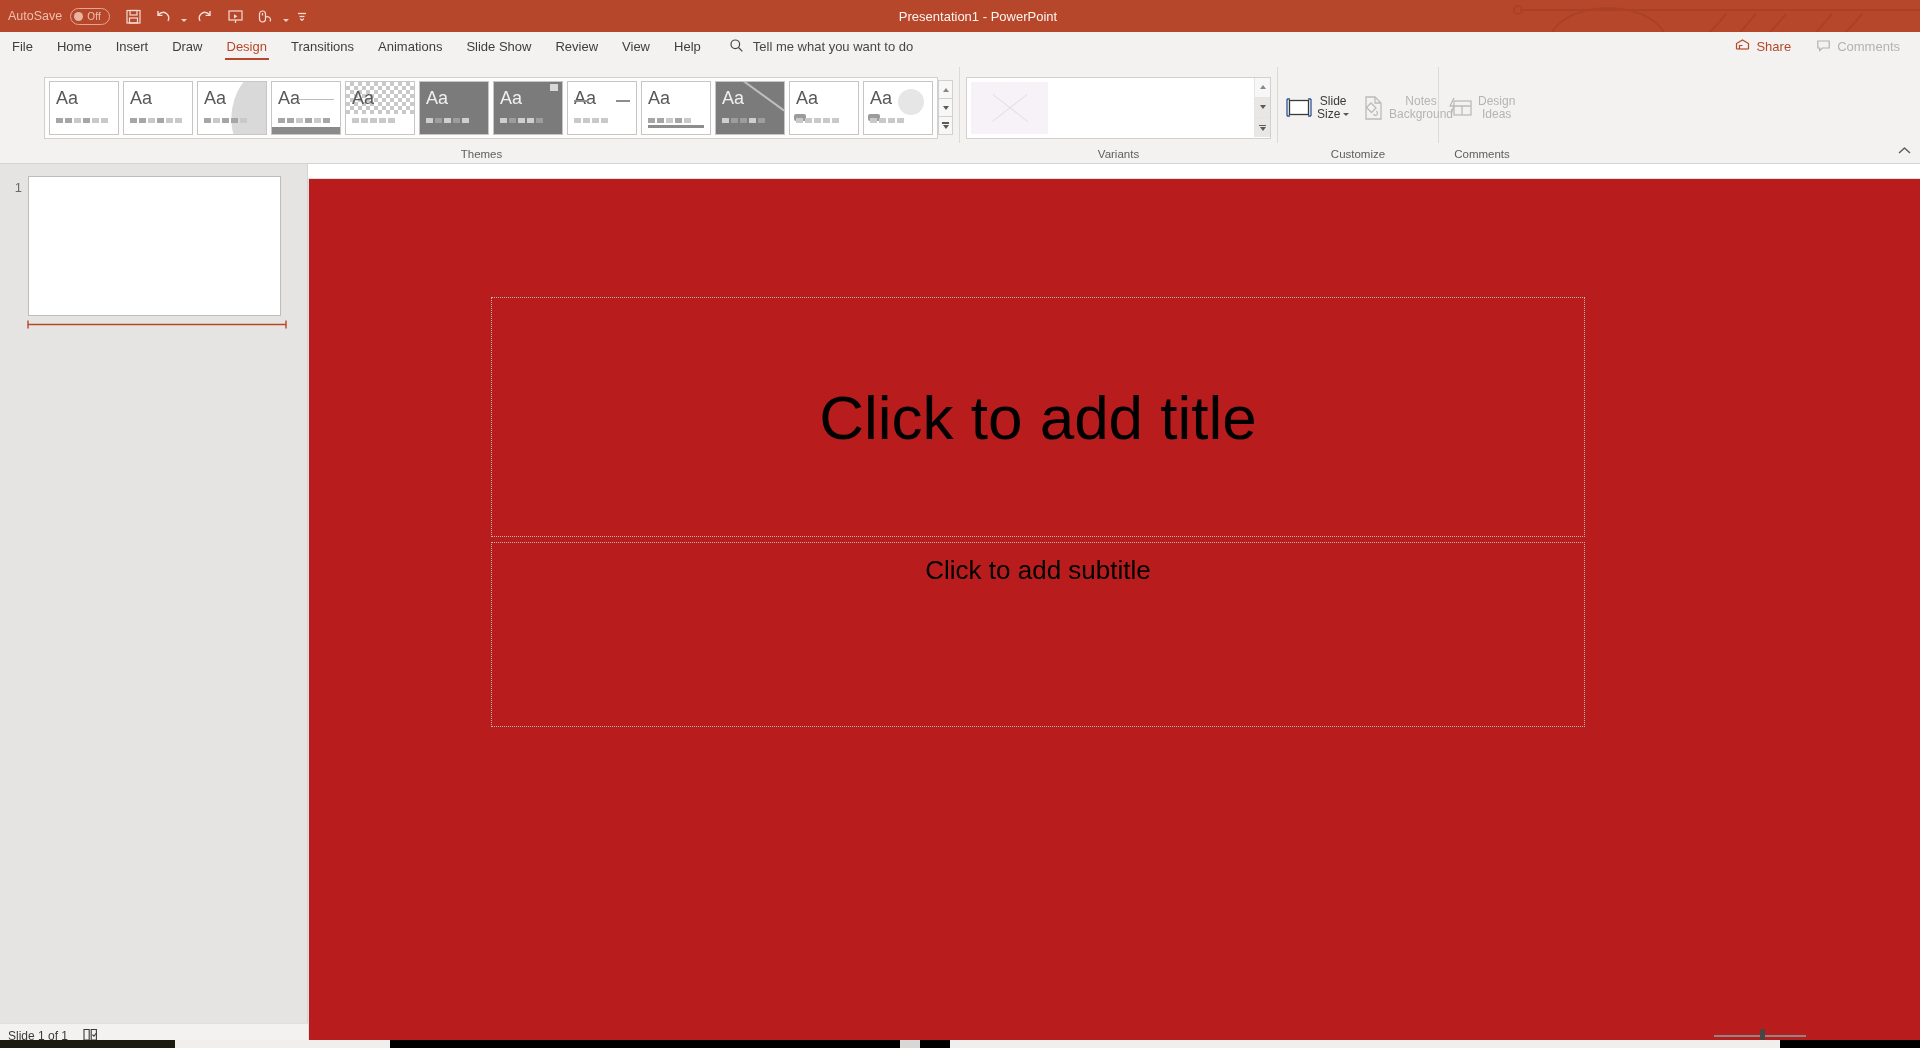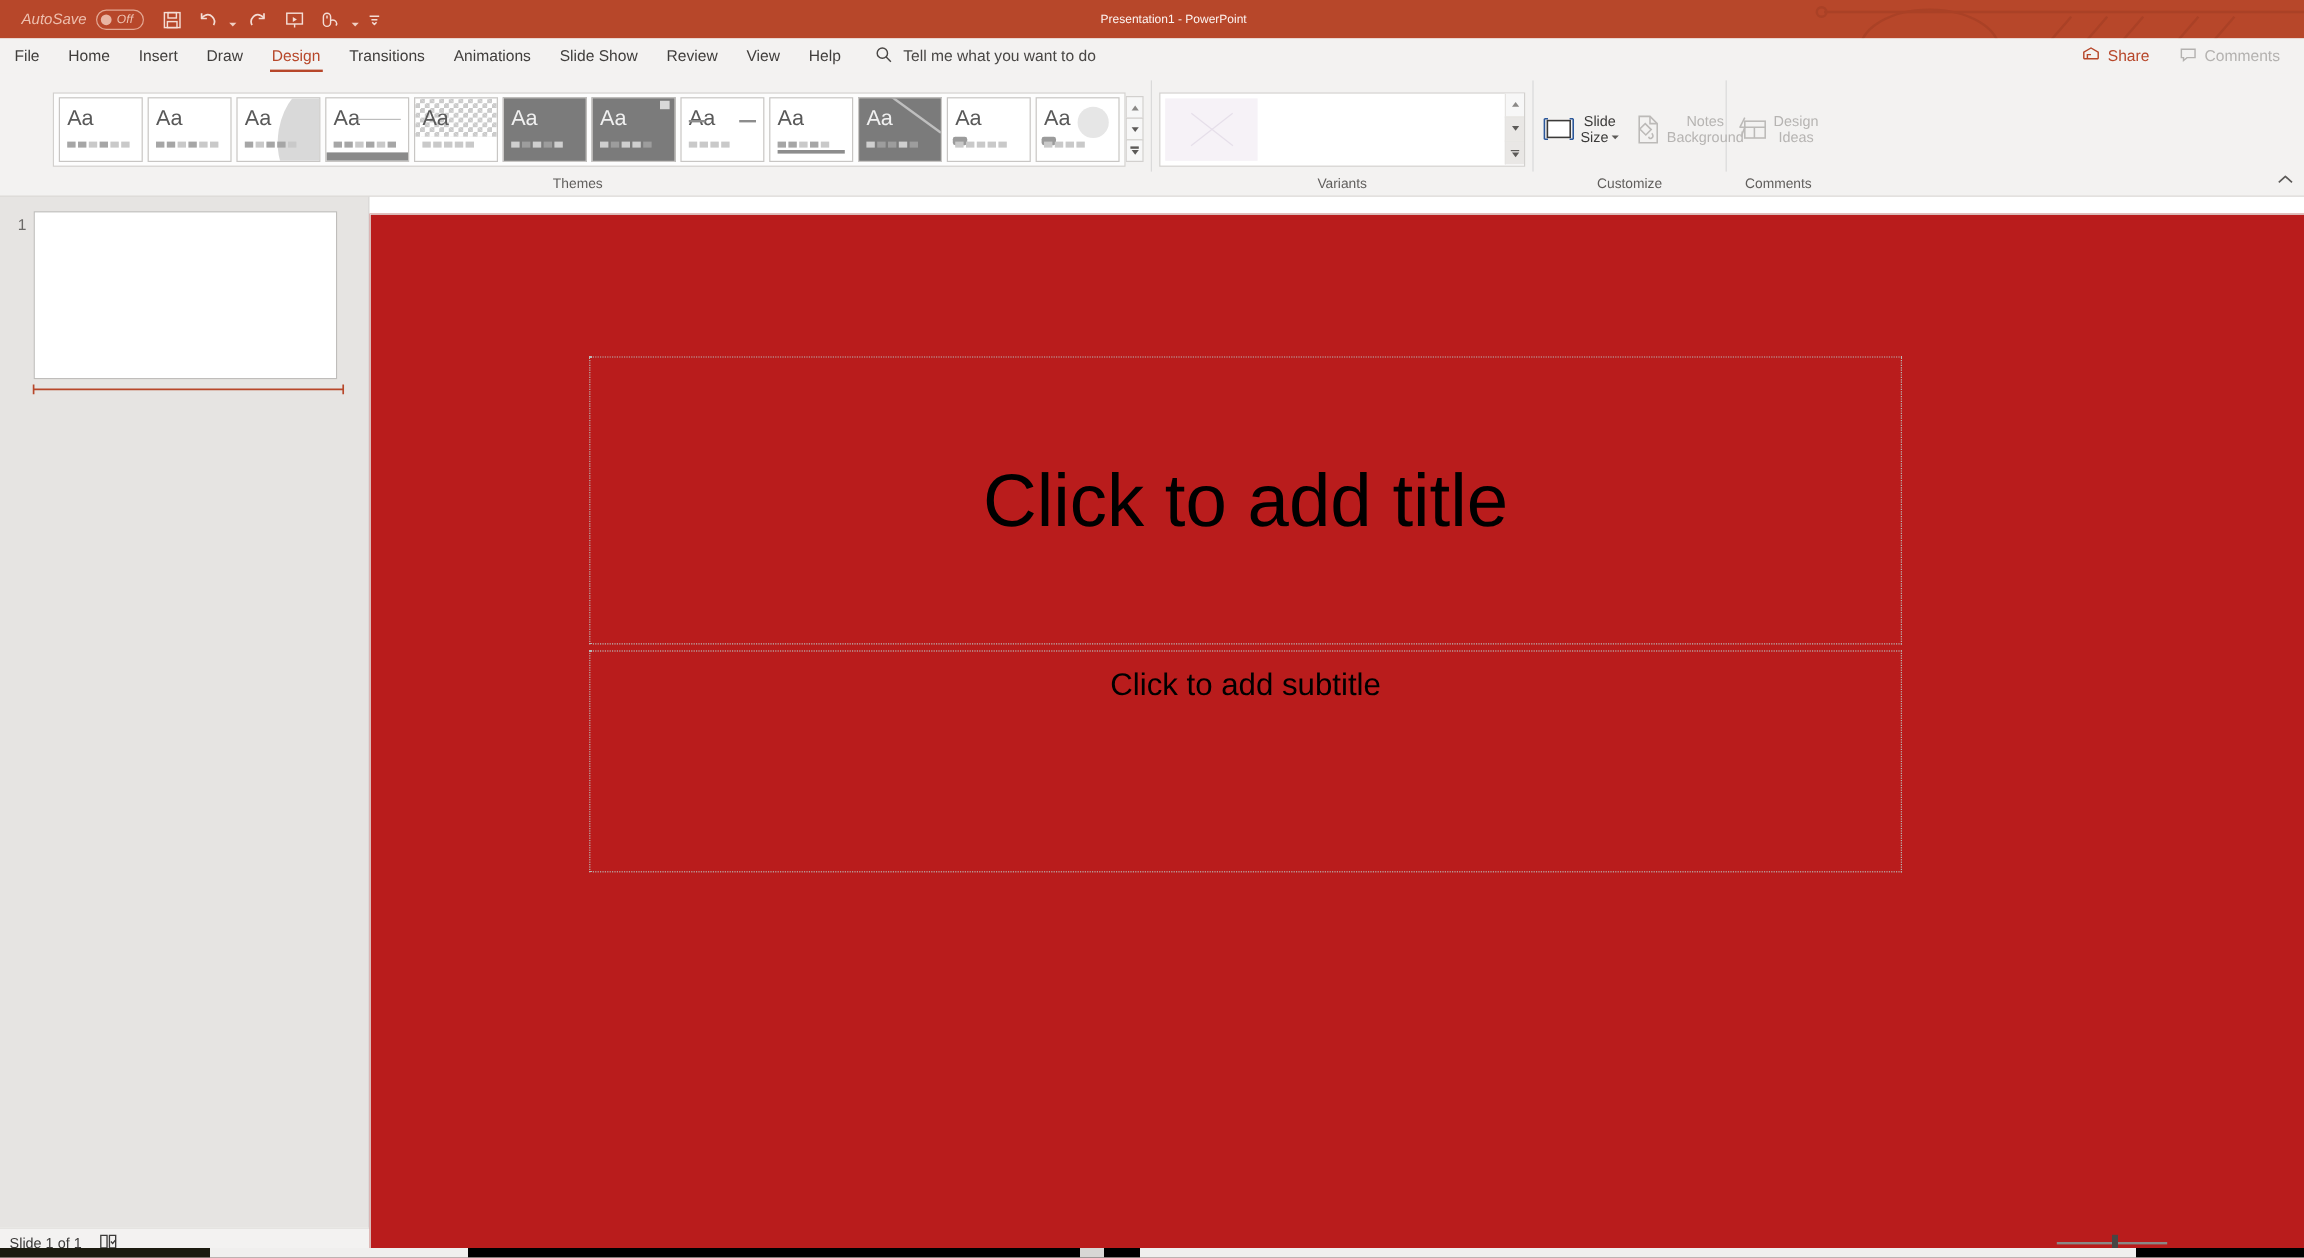--- a/index.html
+++ b/index.html
@@ -11,41 +11,41 @@
   }
   .app { position: relative; width: 1920px; height: 1048px; display: flex; flex-direction: column; }
 
   
   .titlebar {
     height: 32px; background: #b7472a; position: relative;
     display: flex; align-items: center; flex: none;
     color: #f6e3dd; overflow: hidden;
   }
   .tb-deco { position: absolute; right: 0; top: 0; height: 32px; width: 520px; opacity: .55; pointer-events: none; }
-  .qat { display: flex; align-items: center; gap: 0; padding-left: 10px; z-index: 2; font-style: italic; }
+  .qat { display: flex; align-items: center; gap: 0; z-index: 2; }
   .autosave {
     display: flex; align-items: center; gap: 8px; padding: 0 8px;
     font-size: 12.5px; color: #eebfae;
   }
   .toggle {
     width: 40px; height: 17px; border-radius: 9px; border: 1.4px solid #e3a793;
     display: flex; align-items: center; padding: 0 3px; gap: 4px;
   }
   .toggle .knob { width: 9px; height: 9px; border-radius: 50%; background: #e8b5a3; }
   .toggle .lbl { font-size: 10px; color: #eec3b2; letter-spacing: .2px; }
   .qbtn {
     width: 30px; height: 26px; display: flex; align-items: center; justify-content: center;
     color: #f4ddd5; position: relative;
   }
   .qbtn.narrow { width: 20px; }
   .qcaret { width: 12px; height: 26px; display: flex; align-items: flex-end; justify-content: center; padding-bottom: 7px; }
   .qcaret:after { content: ""; border-left: 3.5px solid transparent; border-right: 3.5px solid transparent; border-top: 3.5px solid #f0cfc3; }
   .tb-title {
     position: absolute; left: 0; right: 0; text-align: center;
-    font-size: 10px; color: #fdf4f1; z-index: 2; pointer-events: none; margin-left: 36px;
+    font-size: 13px; color: #fdf4f1; z-index: 2; pointer-events: none; margin-left: 36px;
   }
   .tb-right { margin-left: auto; display: flex; align-items: center; z-index: 2; padding-right: 0; }
   .tb-user { font-size: 13px; color: #fbeee9; padding: 0 14px; }
   .tb-icbtn { width: 44px; height: 32px; display: flex; align-items: center; justify-content: center; color: #fae7e0; }
   .tb-wbtn { width: 46px; height: 32px; display: flex; align-items: center; justify-content: center; color: #fbeee9; }
 
   
   .tabsrow {
     height: 29px; background: #f3f2f1; display: flex; align-items: stretch; flex: none;
     position: relative; border-bottom: none;

